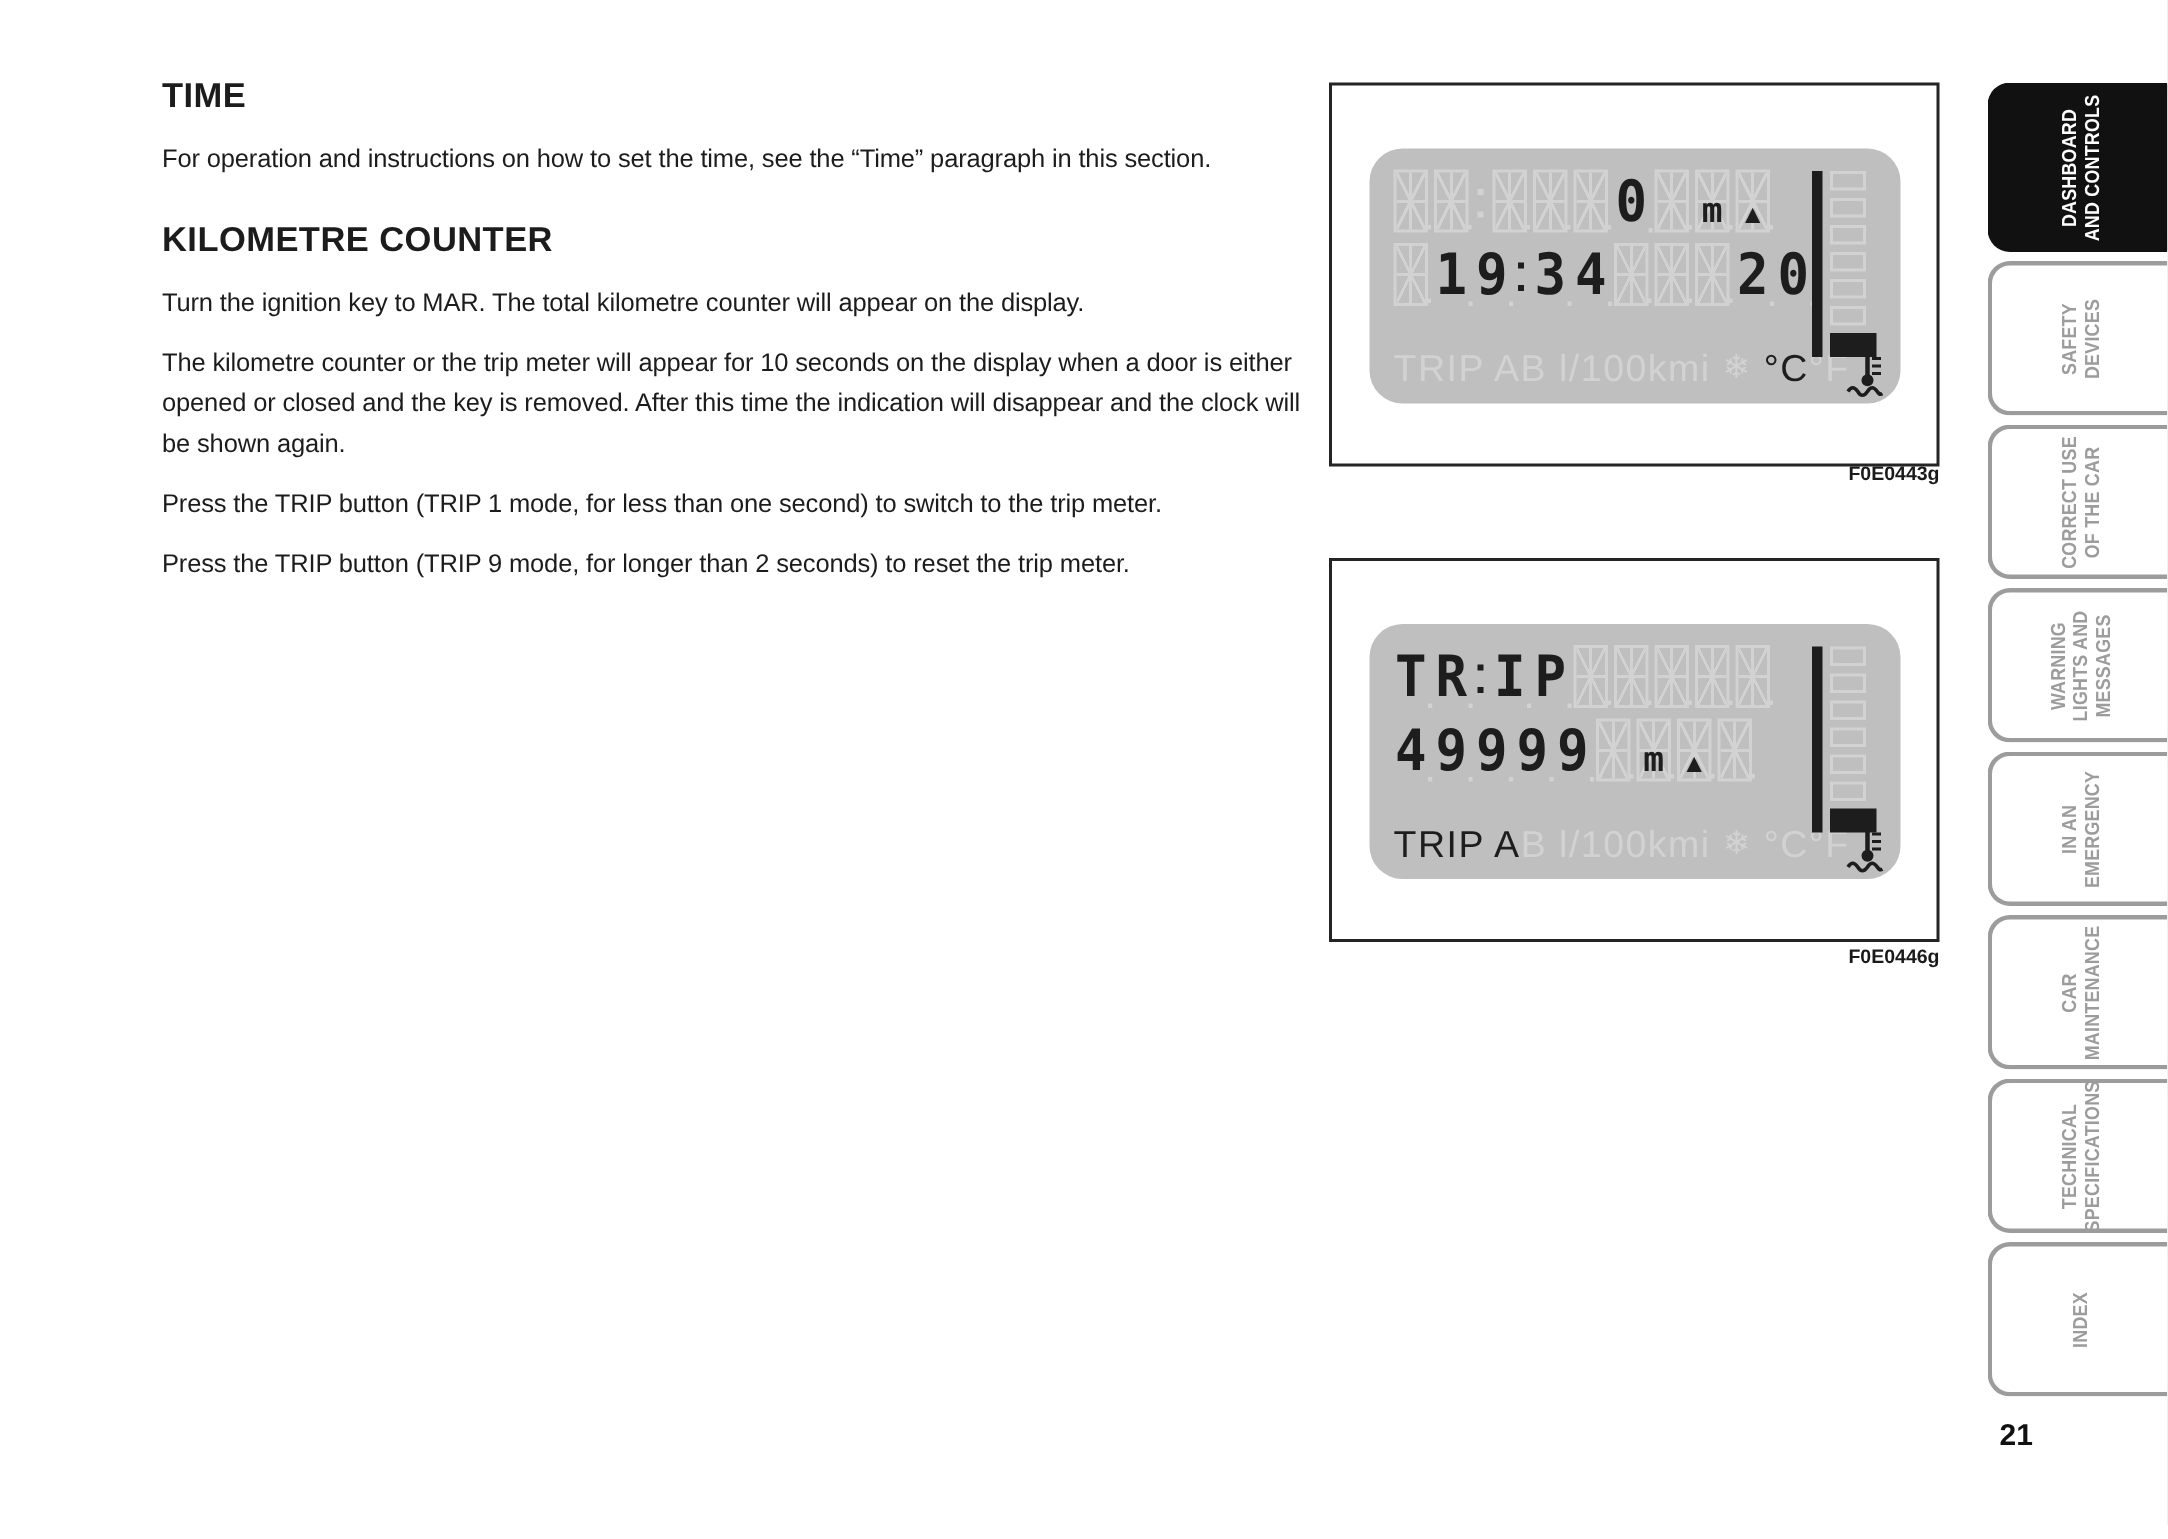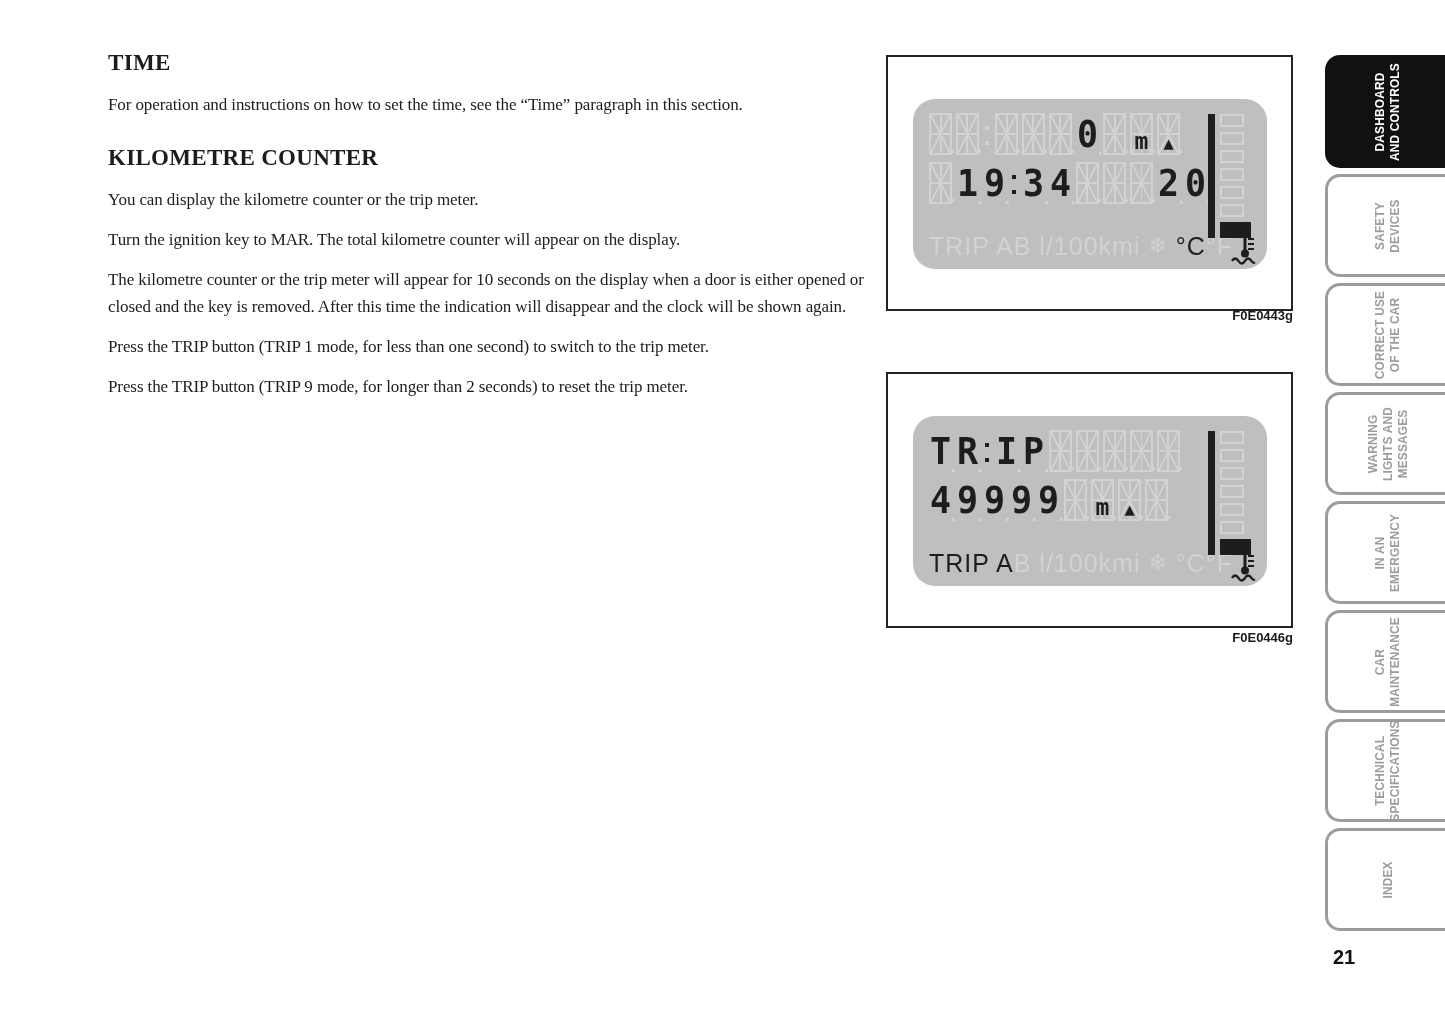--- a/index.html
+++ b/index.html
@@ -4,21 +4,21 @@
 <style>
   html,body{margin:0;padding:0;background:#e8e8e8;}
   .page{position:relative;width:1445px;height:1026px;background:#ffffff;overflow:hidden;
         font-family:"Liberation Sans",sans-serif;color:var(--ink);}
   :root{
     --ink:#1a1a1a; --lit:#1d1d1d; --ghost:#d2d2d2; --panel:#bfbfbf;
     --tab-gray:#9c9c9c; --tab-active:#111111;
   }
 
   
-  .content{position:absolute;left:108px;top:50px;width:778px;font-family:Liberation Serif, serif;}
+  .content{position:absolute;left:108px;top:50px;width:778px;}
   .heading{font-size:23px;font-weight:700;letter-spacing:.3px;margin:0 0 15px 0;color:#1c1c1c;}
   .heading.km{margin-top:27px;}
   .content p{font-size:17px;line-height:27px;margin:0 0 13px 0;color:#1c1c1c;letter-spacing:-0.1px;}
 
   
   .figbox{position:absolute;left:886px;width:407px;height:256px;border:2px solid #242424;background:#fff;box-sizing:border-box;}
   .figbox.f1{top:55px;} .figbox.f2{top:372px;}
   .figcaption{position:absolute;left:886px;width:407px;text-align:right;font-size:13px;font-weight:700;color:#1a1a1a;}
   .figcaption.c1{top:308px;} .figcaption.c2{top:630px;}
 
@@ -74,21 +74,20 @@
 </style>
 </head>
 <body>
 
 <div class="page">
 
   <div class="content">
     <h2 class="heading">TIME</h2>
     <p>For operation and instructions on how to set the time, see the “Time” paragraph in this section.</p>
     <h2 class="heading km">KILOMETRE COUNTER</h2>
-    <p>You can display the kilometre counter or the trip meter.</p>
     <p>Turn the ignition key to MAR. The total kilometre counter will appear on the display.</p>
     <p>The kilometre counter or the trip meter will appear for 10 seconds on the display when a door is either opened or closed and the key is removed. After this time the indication will disappear and the clock will be shown again.</p>
     <p>Press the TRIP button (TRIP 1 mode, for less than one second) to switch to the trip meter.</p>
     <p>Press the TRIP button (TRIP 9 mode, for longer than 2 seconds) to reset the trip meter.</p>
   </div>
 
   <div class="figbox f1">
     <div class="lcd">
       <div class="lcd-row row1">
           <div class="cell ghost"></div>

